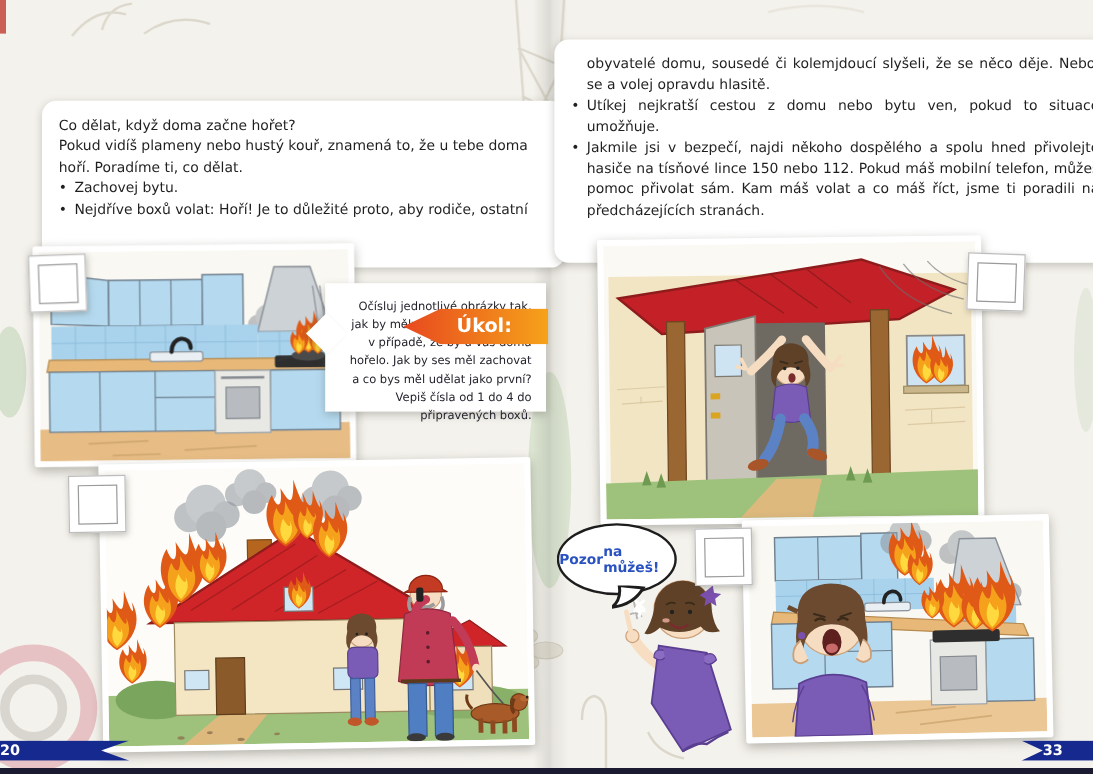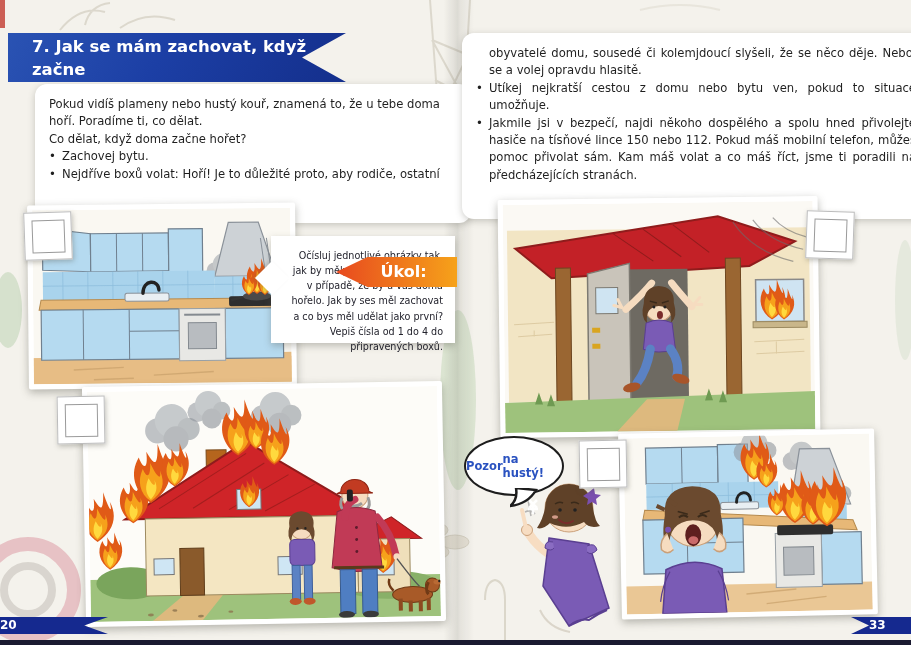--- a/index.html
+++ b/index.html
@@ -118,28 +118,24 @@
     </g>
     <g stroke="#d5cfc2" stroke-width="2" fill="none" opacity="0.8">
       <path d="M485,600 q0,-18 10,-20 q10,2 10,20 l0,40 M380,615 q12,-8 22,0 M540,610 q8,18 30,22"></path>
       <path d="M700,615 q30,-20 60,-5 M760,600 q20,-8 40,4"></path>
     </g>
     <ellipse cx="905" cy="300" rx="10" ry="60" fill="#cfdcc8" opacity="0.4"></ellipse>
   </svg>
 
   <div class="fold-shadow"></div>
 
-  <div class="title-banner">
-    <span>7. Jak se mám zachovat, když začne</span>
-    <span class="l2">u nás doma hořet?</span>
-  </div>
 
   <div class="card text-card" style="left:35px;top:84px;width:408px;height:115px;">
+    <p>Co dělat, když doma začne hořet?</p>
     <p>Pokud vidíš plameny nebo hustý kouř, znamená to, že u tebe doma hoří. Poradíme ti, co dělat.</p>
-    <p>Co dělat, když doma začne hořet?</p>
     <ul>
       <li class="bullet">
         <span class="dot">•</span>
         <span>Zachovej bytu.</span>
       </li>
       <li class="bullet">
         <span class="dot">•</span>
         <span>Nejdříve boxů volat: Hoří! Je to důležité proto, aby rodiče, ostatní</span>
       </li>
     </ul>
@@ -387,21 +383,21 @@
       </g>
     </svg>
   </div>
 
   <div class="answer-box" style="left:806px;top:211px;transform:rotate(2deg);">
     <div class="inner"></div>
   </div>
 
   <div class="speech-bubble">
     <span>Pozor</span>
-    <span>na hustý!</span>
+    <span>na můžeš!</span>
     <svg class="bubble-tail" width="34" height="22" viewBox="0 0 34 22">
       <path d="M6,0 Q8,12 0,18 Q18,16 26,2 Z" fill="#fff" stroke="#1d1d1d" stroke-width="2.5"></path>
     </svg>
   </div>
 
   <svg class="mascot" width="128" height="172" viewBox="0 0 128 172">
     <path d="M34,58 l-3,-16 M28,54 q6,-3 10,2" stroke="#9a9a9a" stroke-width="1.5" fill="none" opacity="0.7"></path>
     <g>
       <path d="M52,96 Q40,88 32,76" stroke="#f7ddc2" stroke-width="9" fill="none" stroke-linecap="round"></path>
       <circle cx="30" cy="72" r="5.5" fill="#f7ddc2" stroke="#caa07a"></circle>

